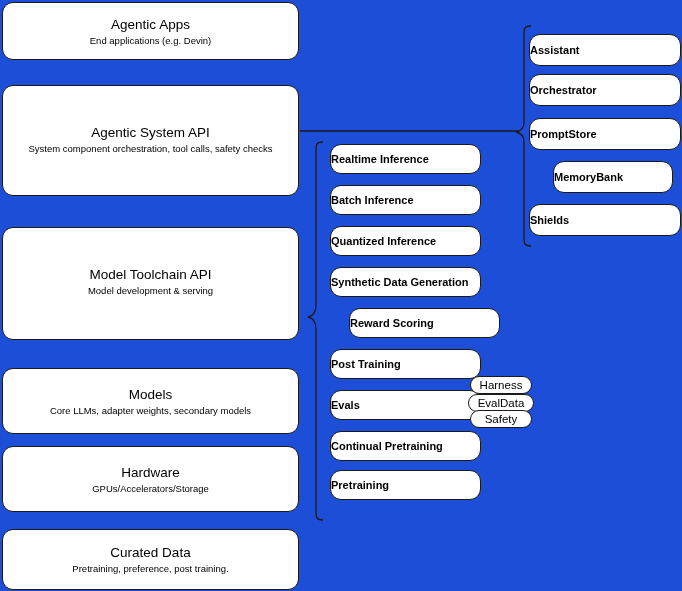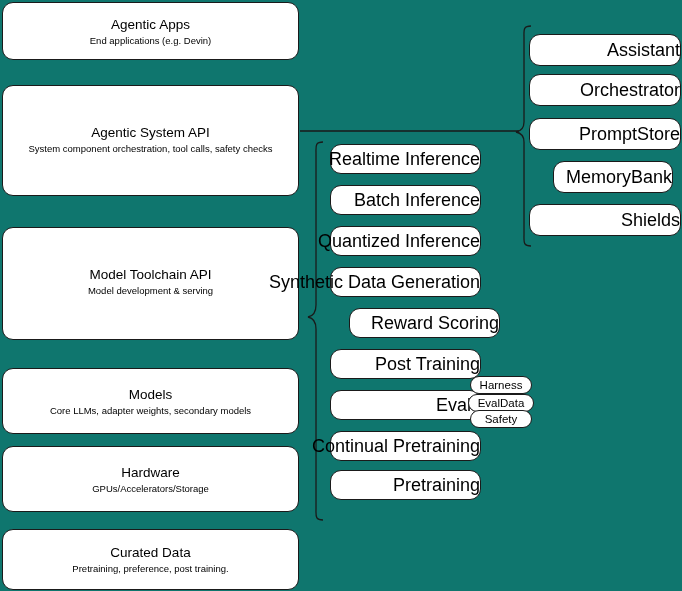--- a/index.html
+++ b/index.html
@@ -9,21 +9,21 @@
   }
   body {
     font-family: "Liberation Sans", sans-serif;
     color: #000000;
   }
   #canvas {
     position: relative;
     width: 682px;
     height: 591px;
     overflow: hidden;
-    background: #0f766e;
+    background: #1d4ed8;
   }
   .box {
     position: absolute;
     box-sizing: border-box;
     border: 1.3px solid #1a1a1a;
     border-radius: 11px;
     background: #ffffff;
     display: flex;
     flex-direction: column;
     align-items: center;
@@ -50,23 +50,24 @@
     text-align: center;
   }
   .pill {
     position: absolute;
     box-sizing: border-box;
     border: 1.3px solid #1a1a1a;
     border-radius: 11px;
     background: #ffffff;
     display: flex;
     align-items: center;
-    justify-content: flex-end;
-    font-size: 18px;
-    white-space: nowrap;
+    justify-content: flex-start;
+    font-size: 11px;
+    white-space: nowrap;
+    font-weight: bold;
   }
   .minipill {
     position: absolute;
     box-sizing: border-box;
     border: 1.2px solid #1a1a1a;
     border-radius: 9px;
     background: #ffffff;
     display: flex;
     align-items: center;
     justify-content: center;

